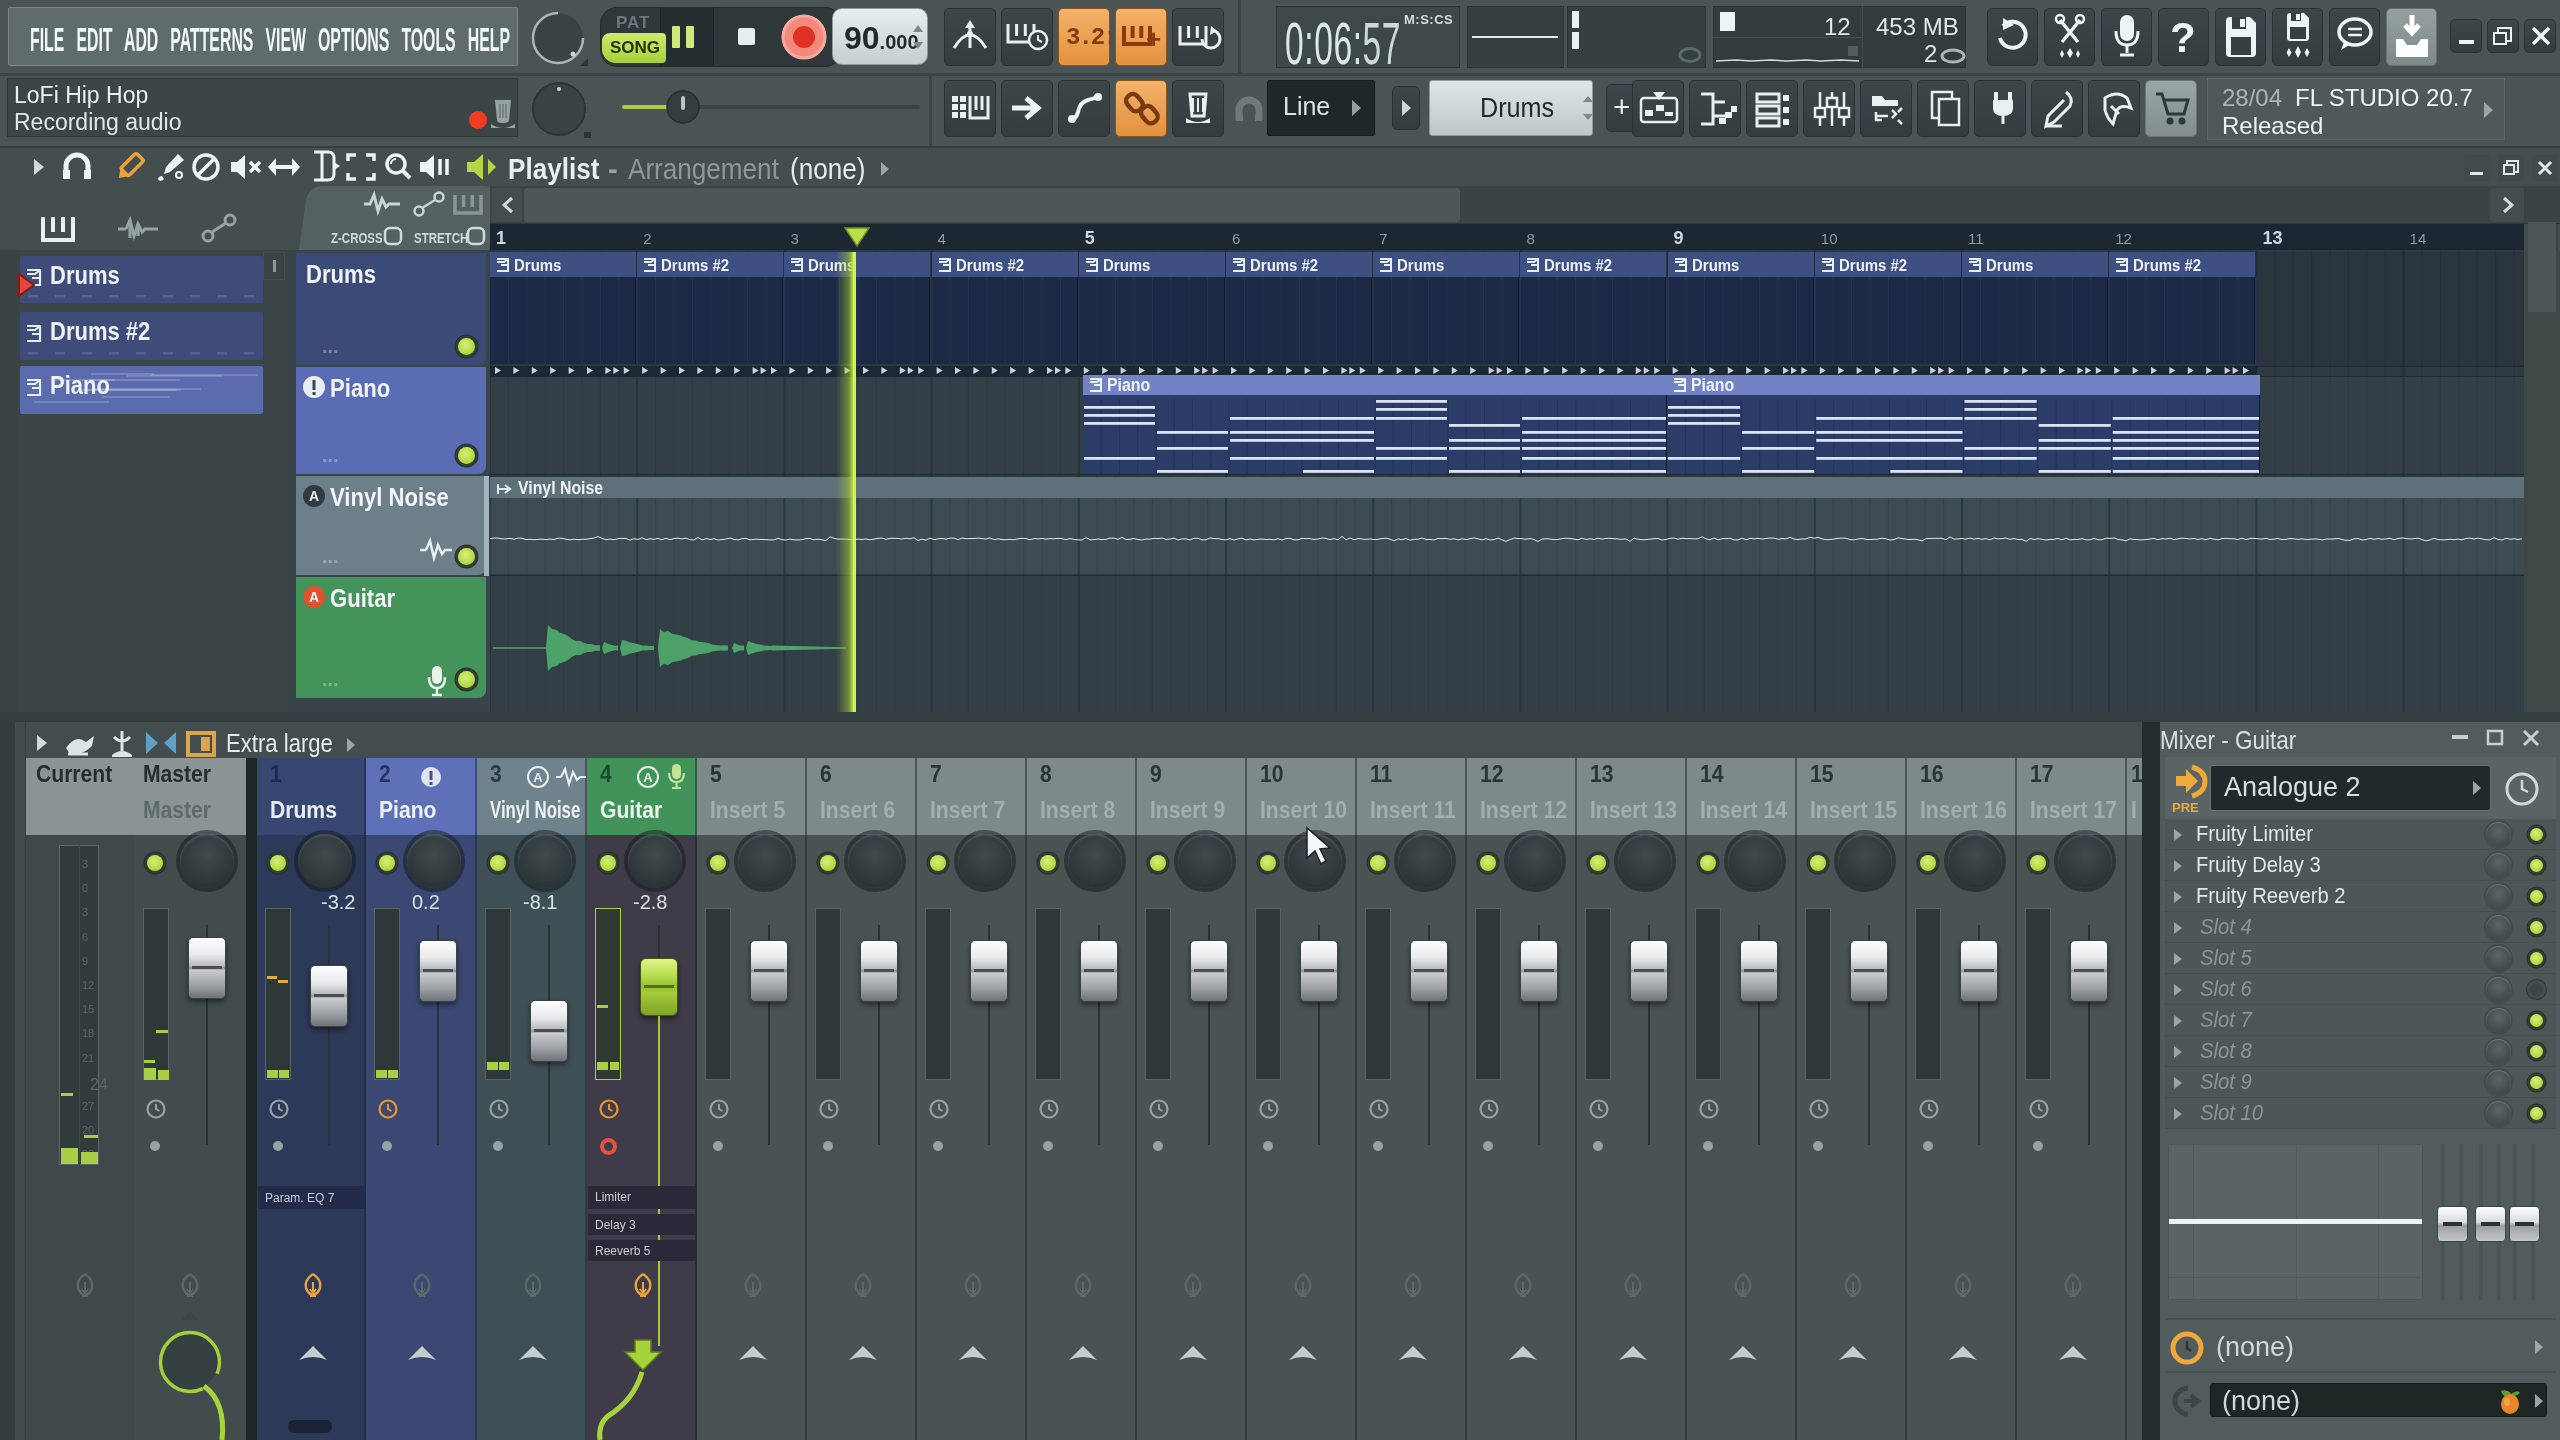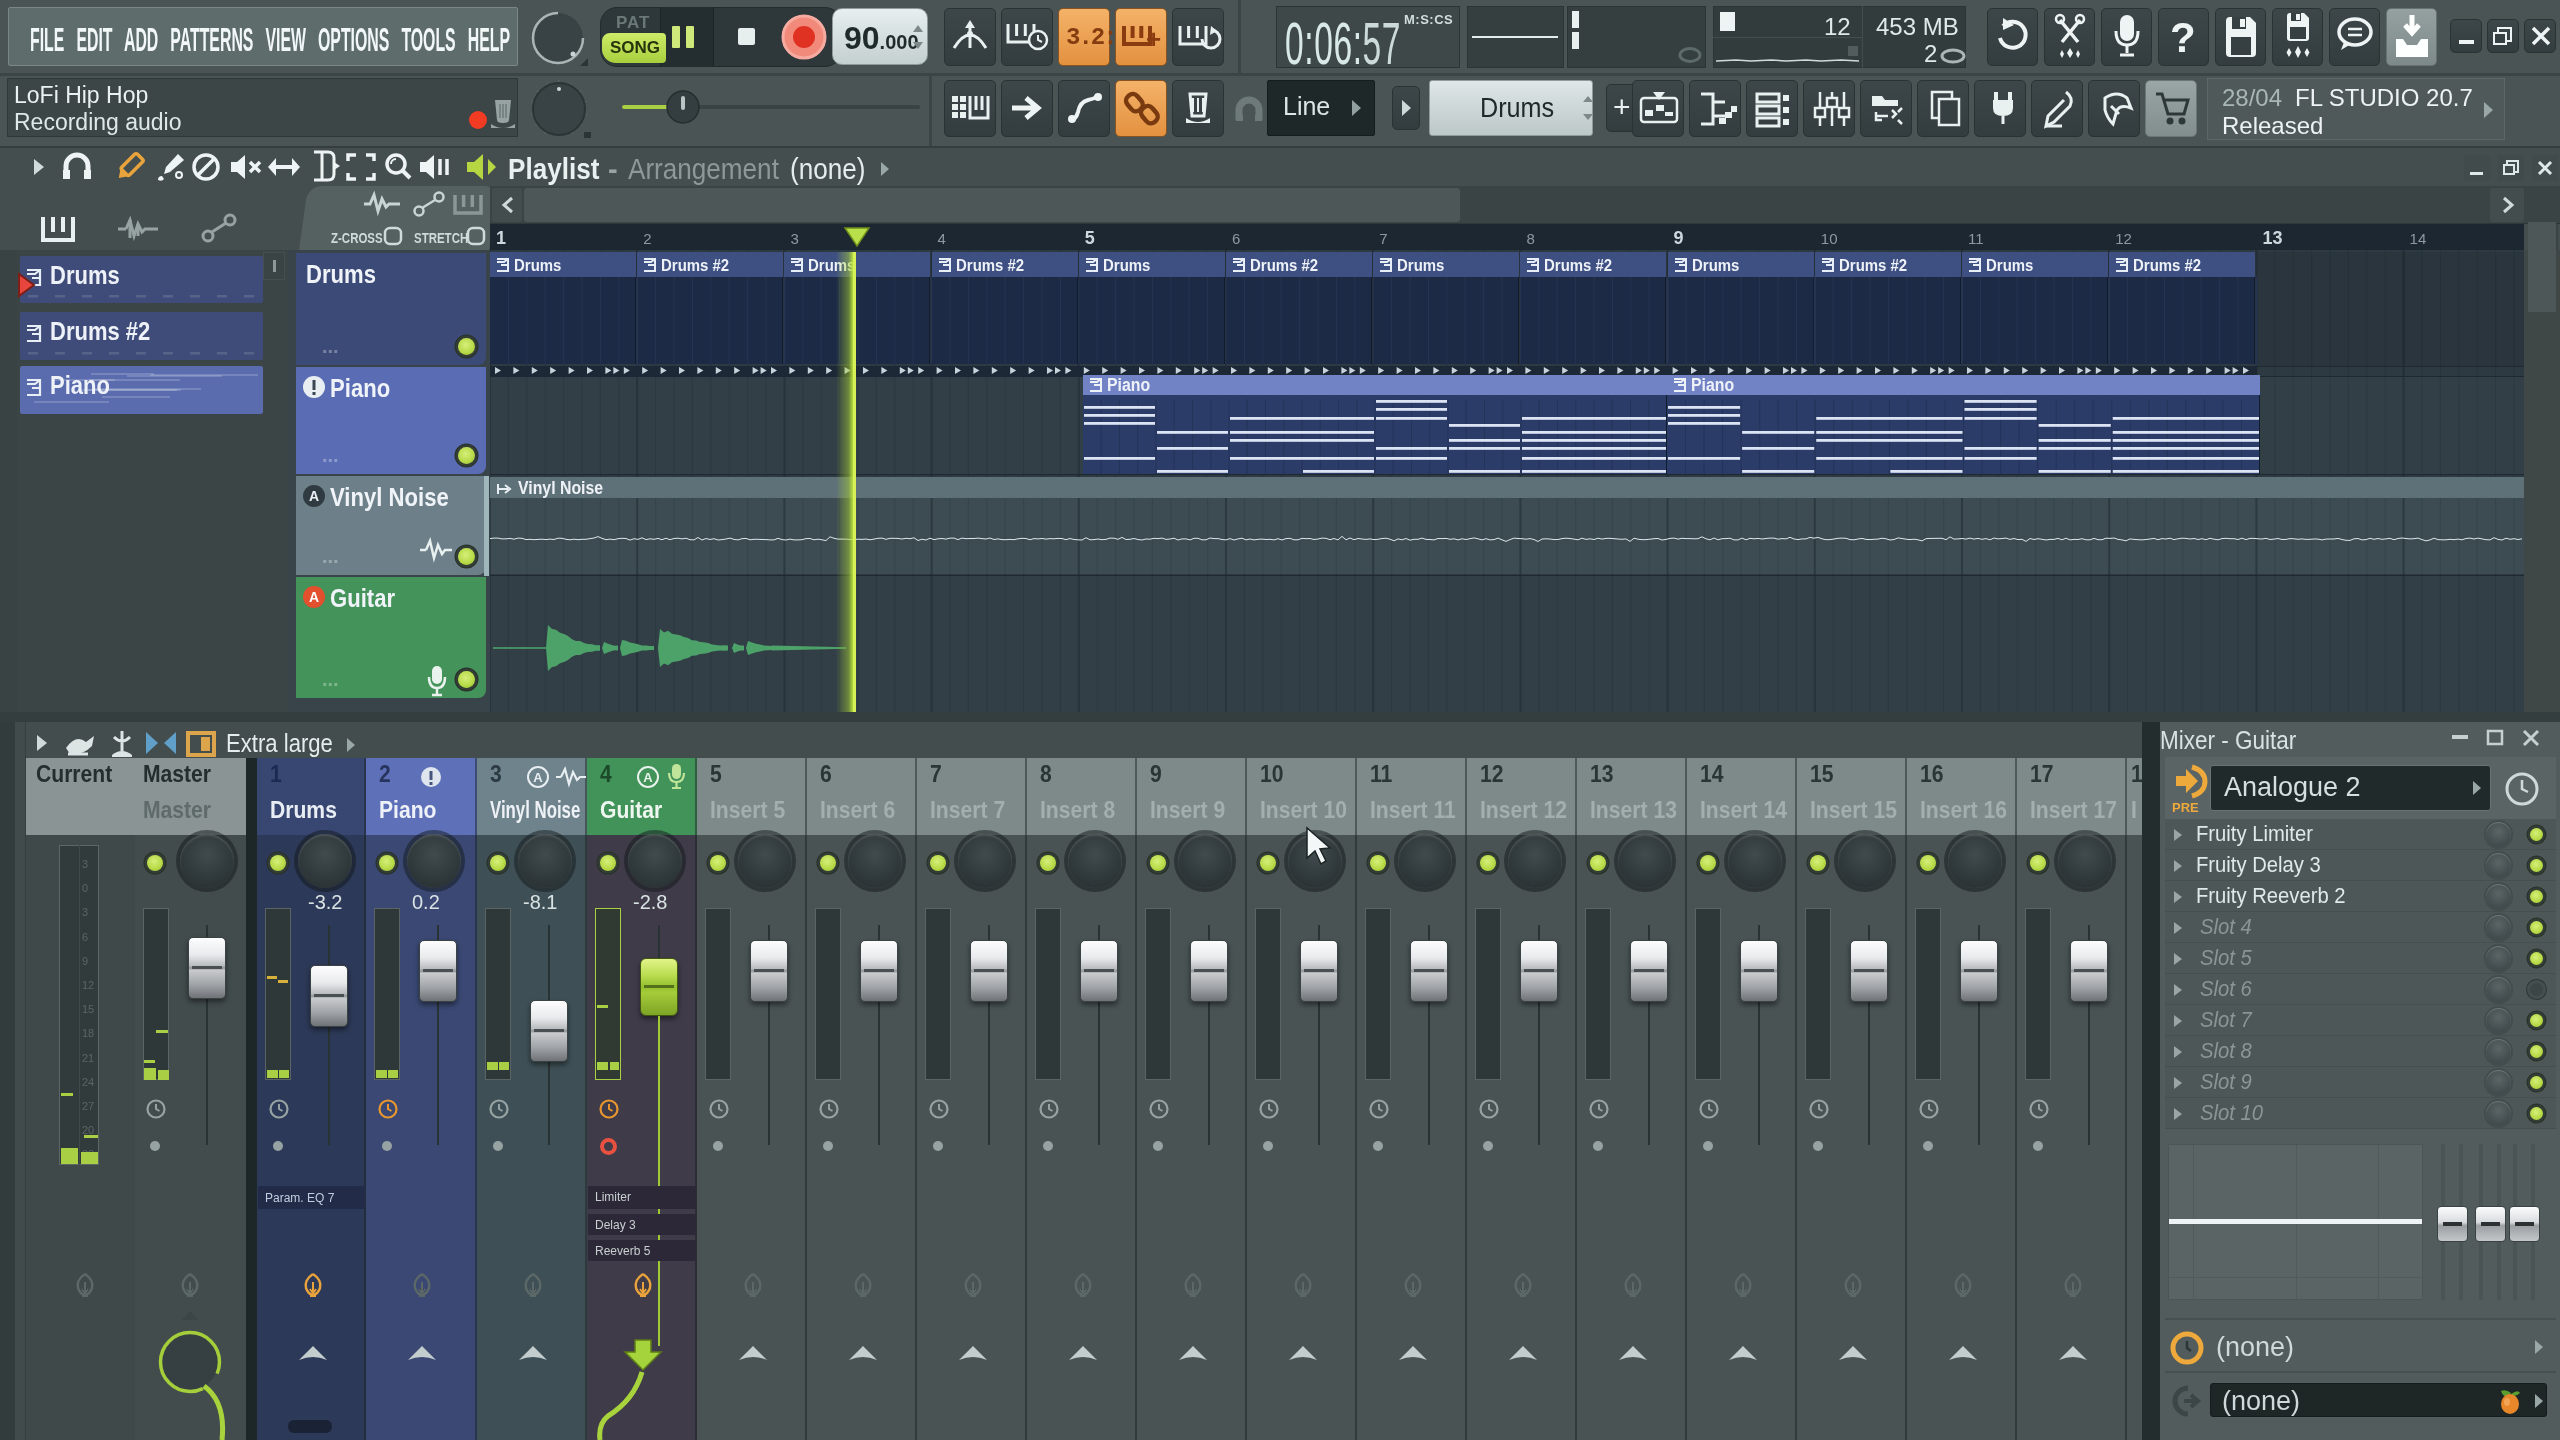--- a/index.html
+++ b/index.html
@@ -1270,21 +1270,21 @@
 <div class="" style="left:79px;top:845px;width:1px;height:320px;background:#404a4a"></div>
 <div class="t" style="left:82px;top:858.0px;font-size:11px;color:#5a6565">3</div>
 <div class="t" style="left:82px;top:882.2px;font-size:11px;color:#5a6565">0</div>
 <div class="t" style="left:82px;top:906.4px;font-size:11px;color:#5a6565">3</div>
 <div class="t" style="left:82px;top:930.6px;font-size:11px;color:#5a6565">6</div>
 <div class="t" style="left:82px;top:954.8px;font-size:11px;color:#5a6565">9</div>
 <div class="t" style="left:82px;top:979.0px;font-size:11px;color:#5a6565">12</div>
 <div class="t" style="left:82px;top:1003.2px;font-size:11px;color:#5a6565">15</div>
 <div class="t" style="left:82px;top:1027.4px;font-size:11px;color:#5a6565">18</div>
 <div class="t" style="left:82px;top:1051.6px;font-size:11px;color:#5a6565">21</div>
-<div class="t" style="left:82px;top:1075.8px;font-size:11px;color:#5a6565">24</div>
+<div class="t" style="left:90px;top:1075.8px;font-size:16px;color:#5a6565">24</div>
 <div class="t" style="left:82px;top:1100.0px;font-size:11px;color:#5a6565">27</div>
 <div class="t" style="left:82px;top:1124.2px;font-size:11px;color:#5a6565">20</div>
 <div class="t" style="left:82px;top:1148.4px;font-size:11px;color:#5a6565">33</div>
 <div class="" style="left:61px;top:1093px;width:12px;height:3px;background:#a9cf44"></div>
 <div class="" style="left:84px;top:1135px;width:14px;height:3px;background:#a9cf44"></div>
 <div class="" style="left:61px;top:1148px;width:17px;height:16px;background:#a9cf44"></div>
 <div class="" style="left:81px;top:1152px;width:17px;height:12px;background:#a9cf44"></div>
 <svg style="left:72px;top:1272px" width="26" height="32">
     <path d="M13 2 Q22 8 20 16 Q18 22 13 23 Q8 22 6 16 Q4 8 13 2" fill="none" stroke="#5c6767" stroke-width="2.4"></path>
     <path d="M13 10 V20 M10 17 L13 21 L16 17" stroke="#5c6767" stroke-width="2"></path>
@@ -1320,21 +1320,21 @@
     <path d="M52 76 Q74 92 70 130" stroke="#a9d33c" stroke-width="5" fill="none"></path>
   </svg>
 <div class="" style="left:246px;top:758px;width:11px;height:682px;background:#1e2727"></div>
 <div class="" style="left:257px;top:758px;width:109px;height:77px;background:#384771"></div>
 <div class="" style="left:257px;top:835px;width:109px;height:605px;background:#2d3958"></div>
 <div class="" style="left:364px;top:758px;width:2px;height:682px;background:rgba(22,30,32,.45)"></div>
 <div class="t" style="left:270px;top:760px;font-size:24px;font-weight:bold;transform:scaleX(.88);transform-origin:0 0;color:#1b2a52">1</div>
 <div class="t" style="left:270px;top:796px;font-size:24px;font-weight:bold;transform:scaleX(.88);transform-origin:0 0;color:#e9eef4">Drums</div>
 <div class="knob" style="left:298px;top:834px;width:54px;height:54px;"></div>
 <div class="led" style="left:270px;top:855px;width:16px;height:16px;"></div>
-<div class="t" style="left:308px;top:891px;font-size:20px;color:#d9e2e2">-3.2</div>
+<div class="t" style="left:321px;top:891px;font-size:20px;color:#d9e2e2">-3.2</div>
 <div class="meter" style="left:265px;top:908px;width:26px;height:172px;"></div>
 <div class="" style="left:267px;top:976px;width:10px;height:3px;background:#d8b13c"></div>
 <div class="" style="left:278px;top:980px;width:10px;height:3px;background:#d8b13c"></div>
 <div class="" style="left:267px;top:1070px;width:11px;height:8px;background:#a9cf44"></div>
 <div class="" style="left:279px;top:1070px;width:10px;height:8px;background:#a9cf44"></div>
 <div class="" style="left:328px;top:925px;width:2px;height:220px;background:#2a3334"></div>
 <div class="fader" style="left:310px;top:965px;width:38px;height:62px;"></div>
 <div class="" style="left:314px;top:994px;width:30px;height:3px;background:#4a4f53"></div>
 <svg style="left:269px;top:1099px" width="20" height="20">
     <circle cx="10" cy="10" r="8.5" fill="none" stroke="#97a2a2" stroke-width="2.2"></circle>

